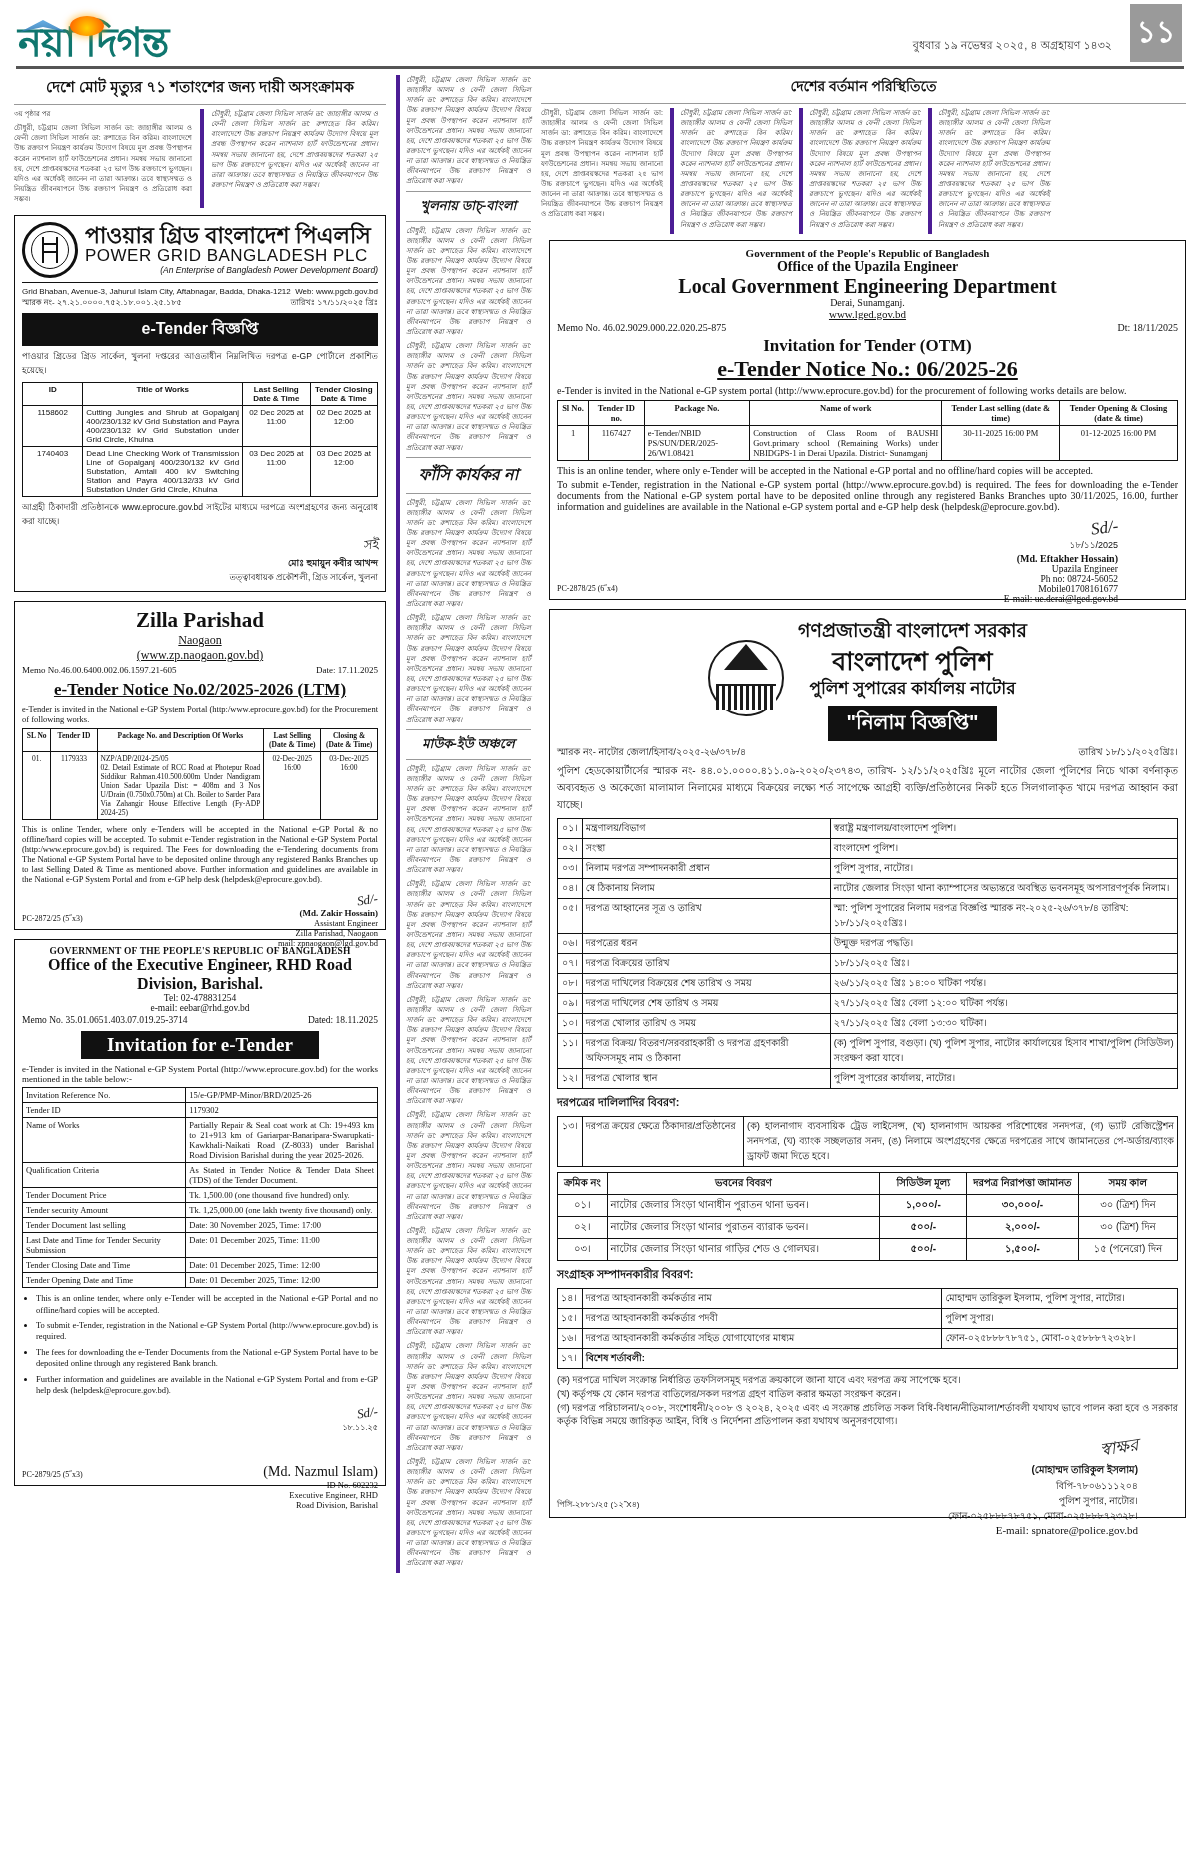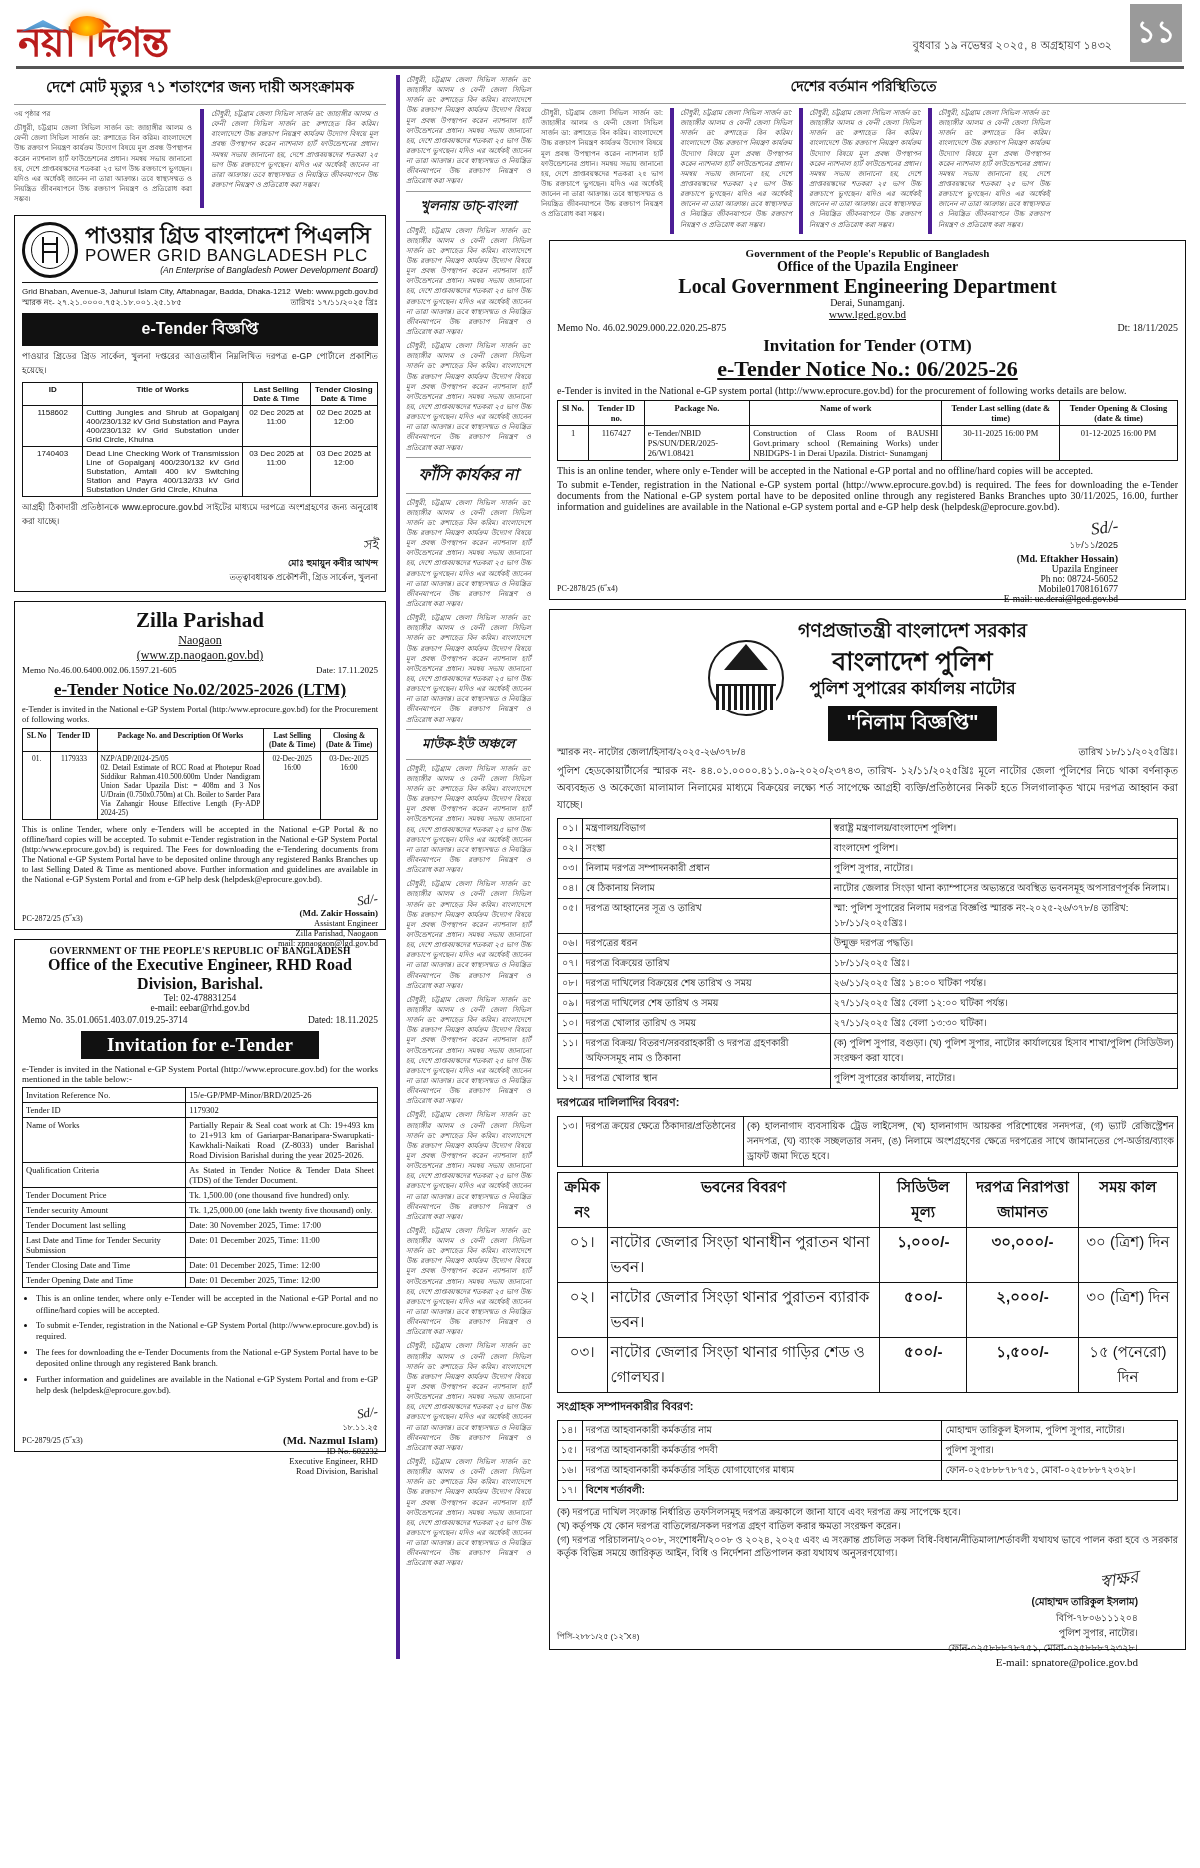--- a/index.html
+++ b/index.html
@@ -13,21 +13,21 @@
   }
   .page { width:1200px; height:1868px; position:relative; padding:0 14px; }
 
   
   .masthead { display:flex; align-items:flex-end; justify-content:space-between;
               height:62px; padding:6px 4px 0 4px; }
   .logo-wrap { display:flex; align-items:flex-end; gap:4px; position:relative; }
   .logo-text {
     font-family:"Liberation Serif", serif;
     font-size:40px; font-weight:bold; letter-spacing:-1px;
-    line-height:1; color:#b91c1c;
+    line-height:1; color:#0f766e;
   }
   .logo-sun {
     width:34px;height:20px;border-radius:50% 50% 50% 50%;
     background:radial-gradient(circle at 50% 60%, #ffd000 0%, #ff8a00 55%, #ff5500 100%);
     position:absolute; left:52px; top:-6px;
     box-shadow:0 0 6px 2px rgba(255,170,0,.5);
   }
   .logo-book {
     width:46px;height:20px;position:absolute;left:2px;top:-2px;
     background:linear-gradient(180deg,#4a9fe0,#1b5d93);
@@ -310,21 +310,21 @@
           </table>
         <ul class="bullets">
           <li>This is an online tender, where only e-Tender will be accepted in the National e-GP Portal and no offline/hard copies will be accepted.</li>
           <li>To submit e-Tender, registration in the National e-GP System Portal (http://www.eprocure.gov.bd) is required.</li>
           <li>The fees for downloading the e-Tender Documents from the National e-GP System Portal have to be deposited online through any registered Bank branch.</li>
           <li>Further information and guidelines are available in the National e-GP System Portal and from e-GP help desk (helpdesk@eprocure.gov.bd).</li>
         </ul>
         <div class="sig">
           <div class="scribble">Sd/-</div>
           <div class="bn" style="font-size:8px;">১৮.১১.২৫</div>
-          <div style="font-size:11px;font-weight:bold;">(Md. Nazmul Islam)</div>
+          <div style="font-size:14px;font-weight:normal;margin-top:30px;">(Md. Nazmul Islam)</div>
           <div style="font-size:8.5px;">ID No. 602232</div>
           <div style="font-size:8.5px;">Executive Engineer, RHD</div>
           <div style="font-size:8.5px;">Road Division, Barishal</div>
         </div>
         <div class="pc" style="margin-top:-40px;">PC-2879/25 (5˝x3)</div>
       </div>
     </div>
 
     <div class="col colrule" style="width:135px;padding-left:6px;">
       <div class="blurb">
@@ -521,21 +521,21 @@
             <table class="t bn" style="font-size:9.5px;">
               <tbody>
                   <tr>
                 <td style="width:4%;" class="ctr">১৩।</td>
                 <td style="width:26%;">দরপত্র ক্রয়ের ক্ষেত্রে ঠিকাদার/প্রতিষ্ঠানের</td>
                 <td style="text-align:justify;">(ক) হালনাগাদ ব্যবসায়িক ট্রেড লাইসেন্স, (খ) হালনাগাদ আয়কর পরিশোধের সনদপত্র, (গ) ভ্যাট রেজিস্ট্রেশন সনদপত্র, (ঘ) ব্যাংক সচ্ছলতার সনদ, (ঙ) নিলামে অংশগ্রহণের ক্ষেত্রে দরপত্রের সাথে জামানতের পে-অর্ডার/ব্যাংক ড্রাফট জমা দিতে হবে।</td>
               </tr>
             </tbody>
               </table>
 
-            <table class="t bn" style="font-size:15px;margin-top:5px;">
+            <table class="t bn" style="font-size:10px;margin-top:5px;">
               <tbody>
                   <tr>
                 <th style="width:8%;">ক্রমিক নং</th>
                 <th style="width:44%;">ভবনের বিবরণ</th>
                 <th style="width:14%;">সিডিউল মূল্য</th>
                 <th style="width:18%;">দরপত্র নিরাপত্তা জামানত</th>
                 <th style="width:16%;">সময় কাল</th>
               </tr>
               <tr>
                 <td class="ctr">০১।</td>

